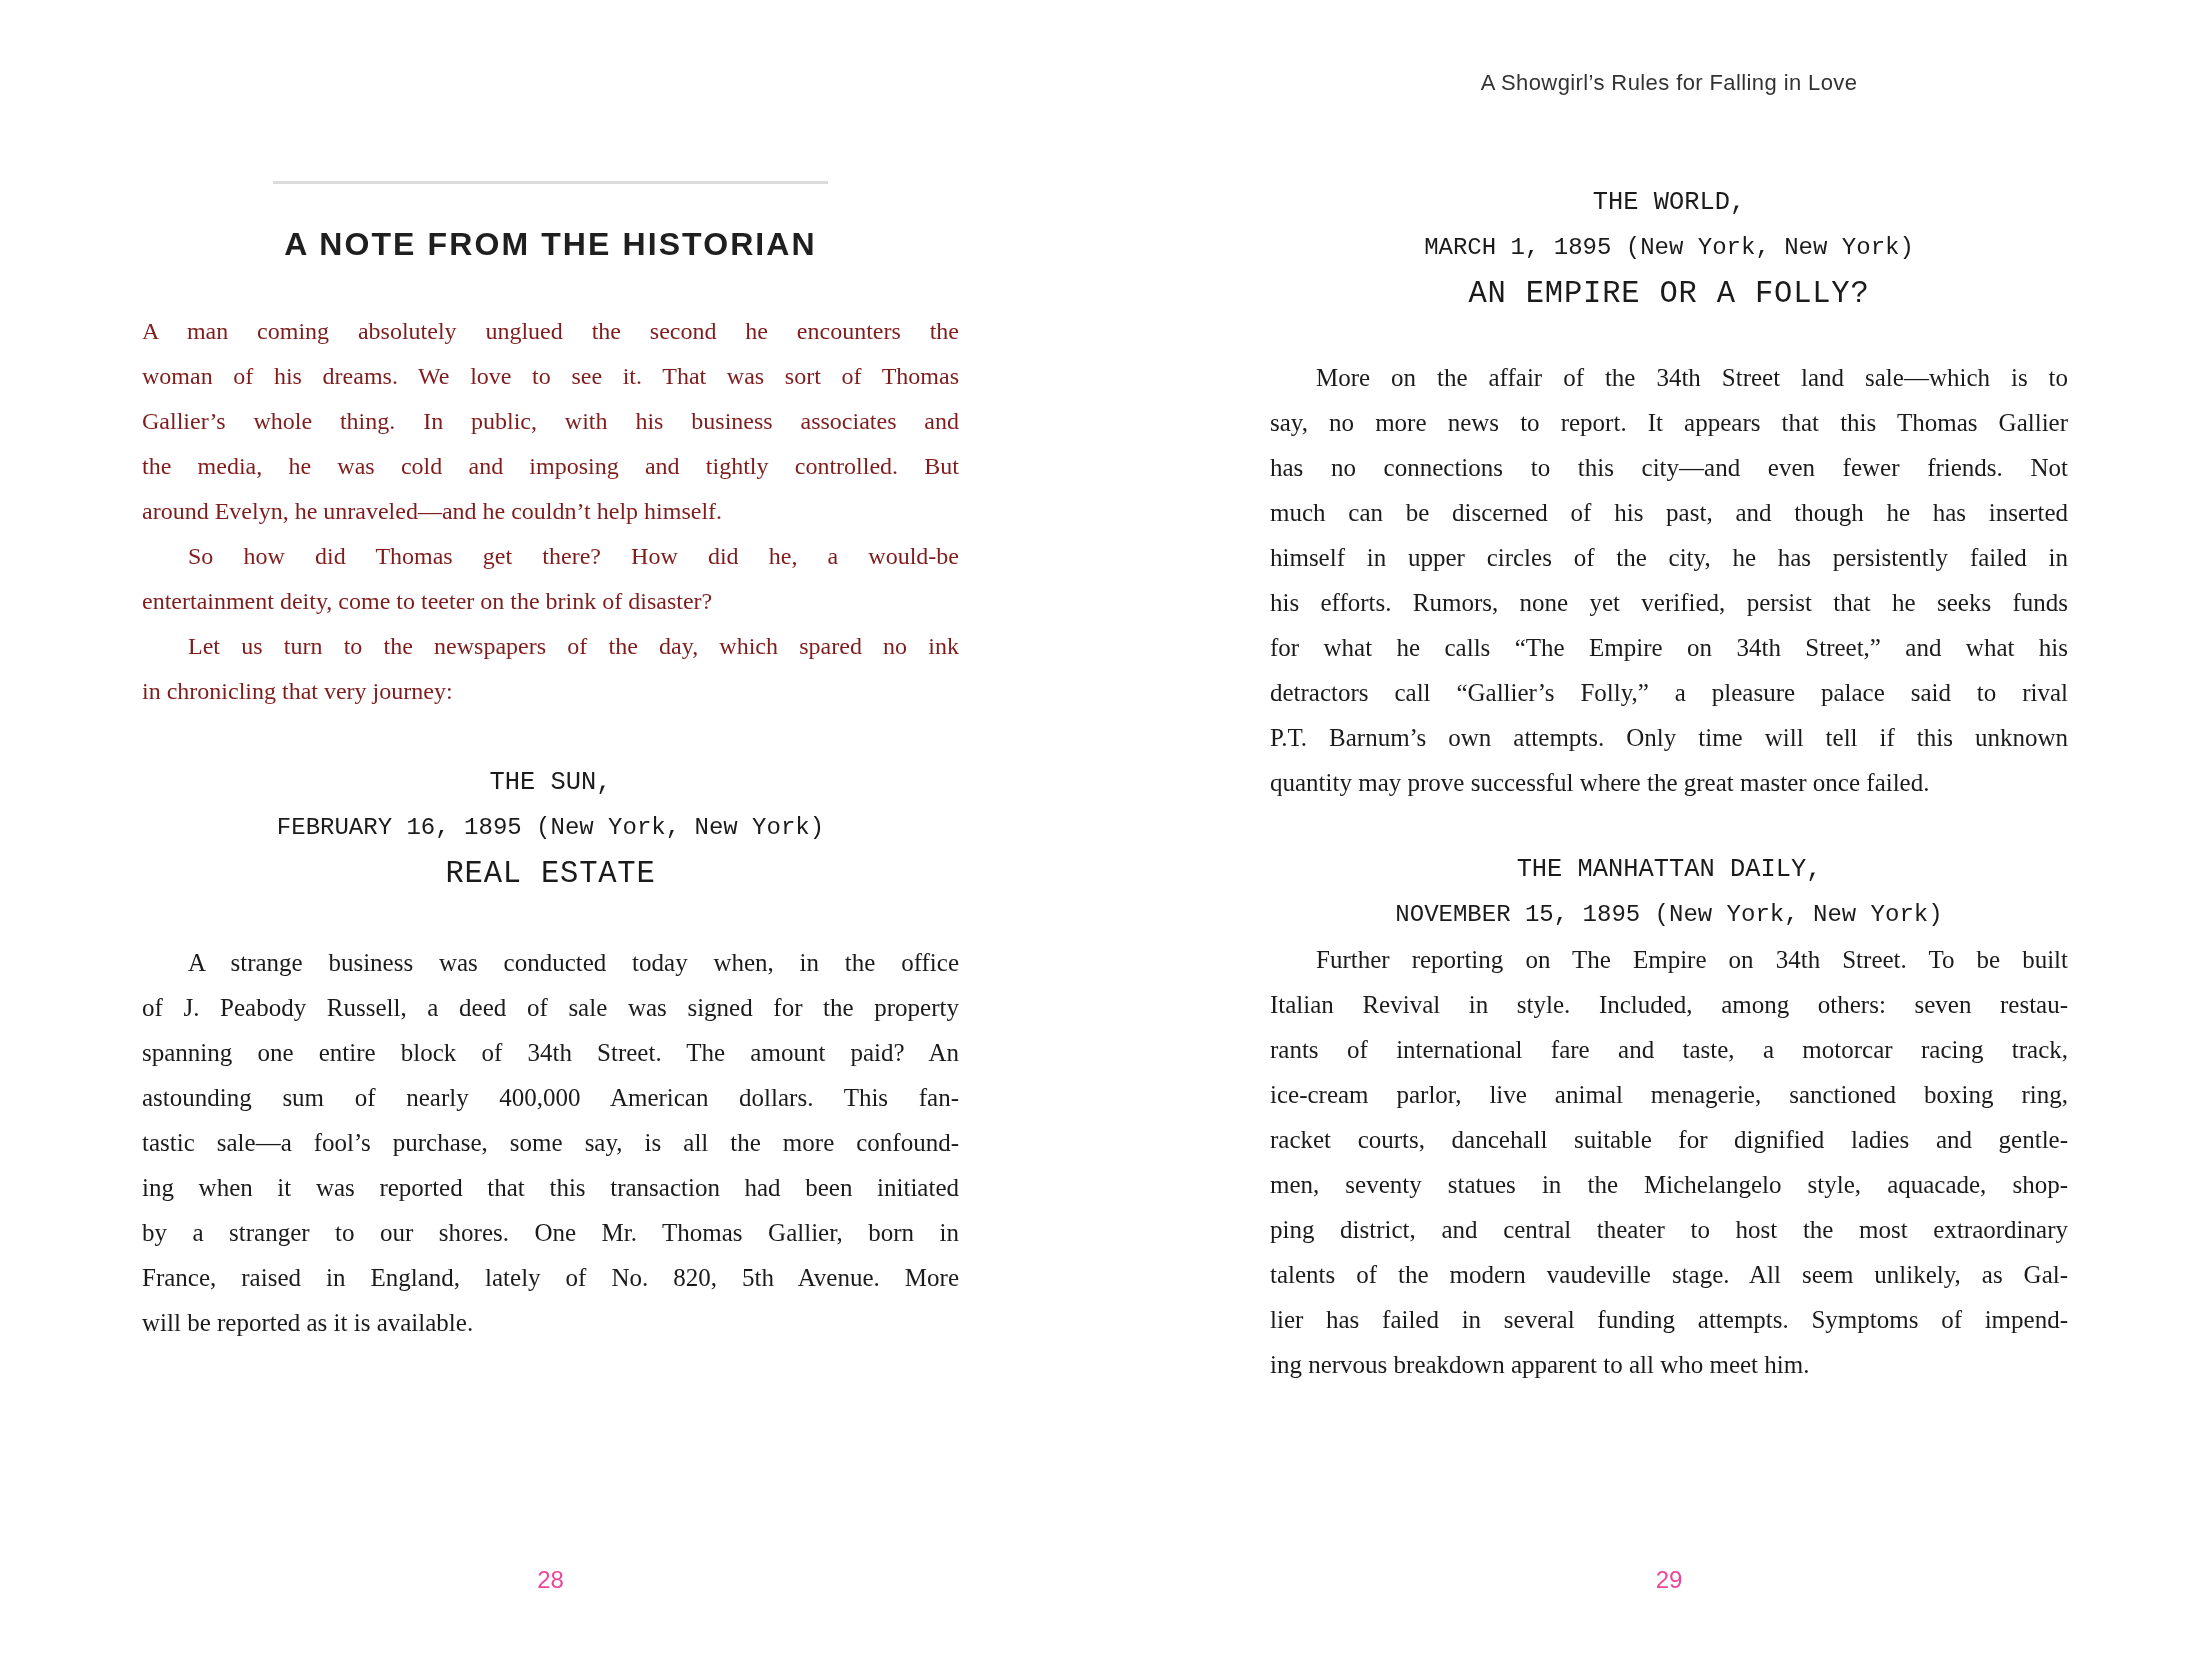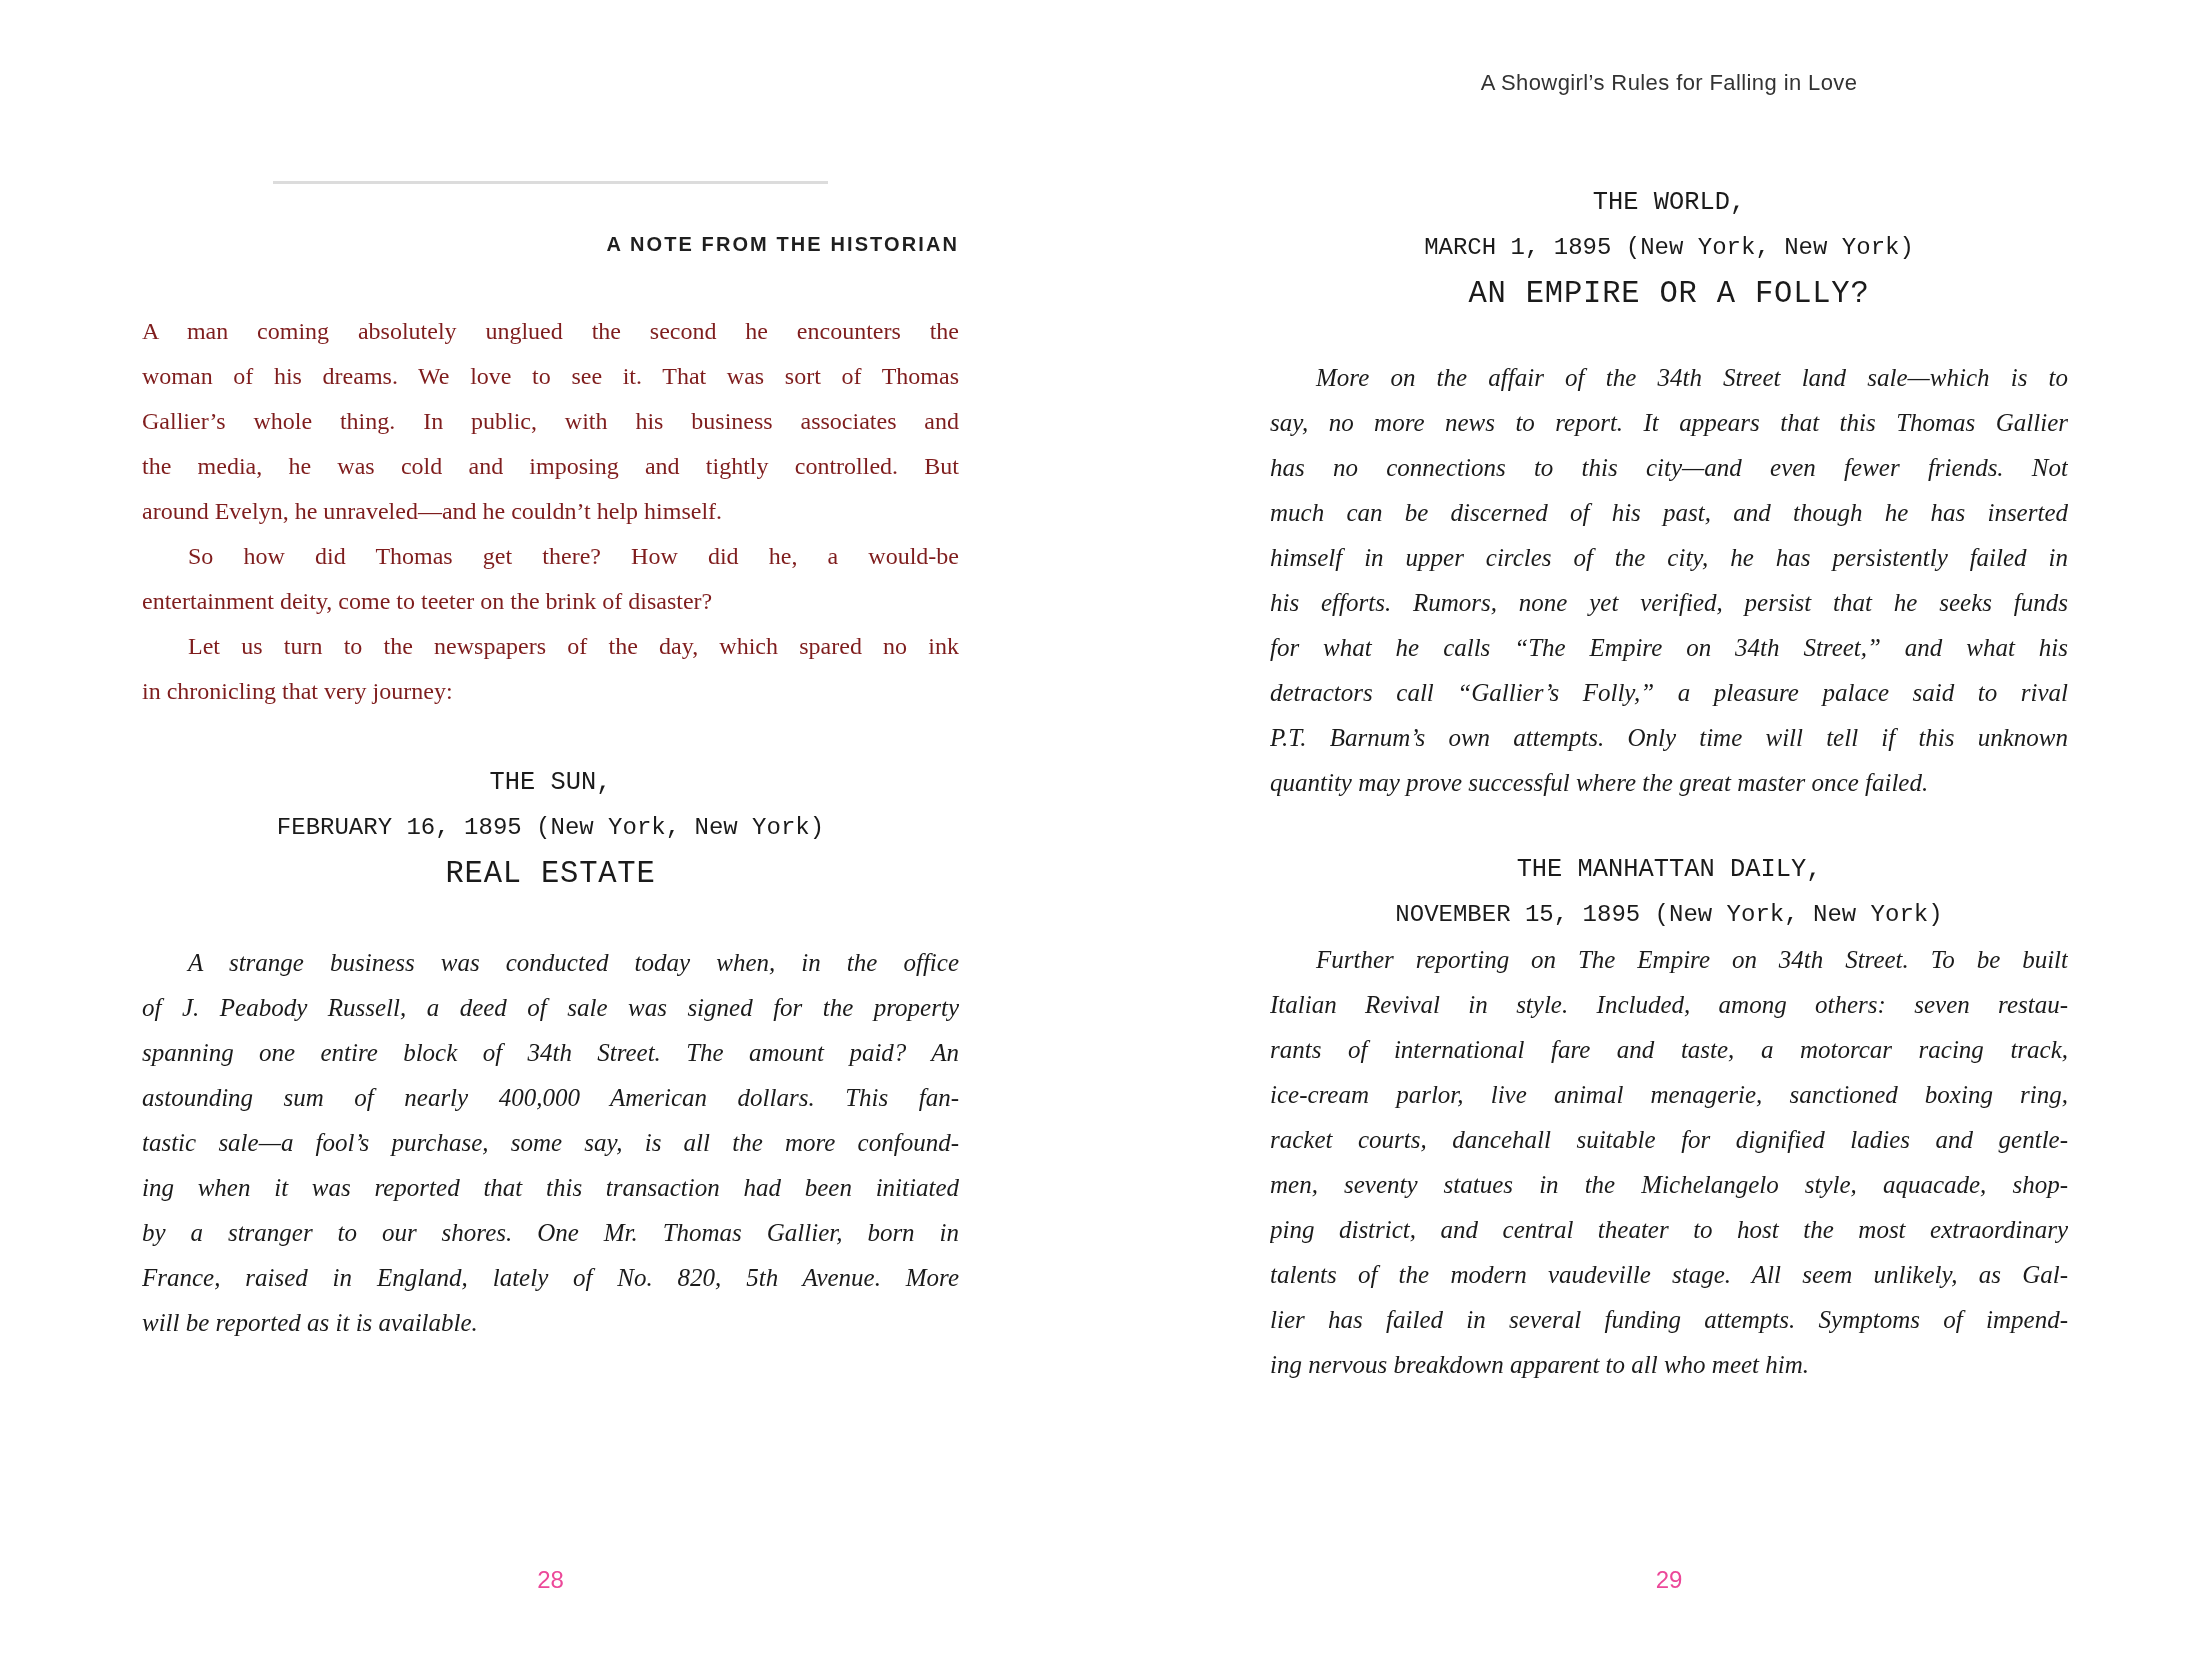--- a/index.html
+++ b/index.html
@@ -24,40 +24,39 @@
 
   
   .rule {
     margin: 165px auto 0 auto;
     width: 555px;
     height: 2.5px;
     background: #dcdcdc;
   }
   .note-heading {
     margin: 42px 0 0 0;
-    text-align: right;
+    text-align: center;
     font-family: "Liberation Sans", sans-serif;
     font-weight: 700;
-    font-size: 20px;
+    font-size: 32px;
     line-height: 37px;
     letter-spacing: 2.1px;
     color: #1f1f1f;
   }
 
   
   .sans {
     font-family: Liberation Serif, serif;
     font-size: 24px;
     color: #7f1d1d;
   }
   .serif {
     font-family: "Liberation Serif", serif;
     font-size: 25px;
     color: #1b1b1b;
-    font-style: italic;
   }
   .para .line {
     height: 45px;
     line-height: 45px;
     overflow: hidden;
   }
   .para .line.j {
     text-align: justify;
     text-align-last: justify;
   }

